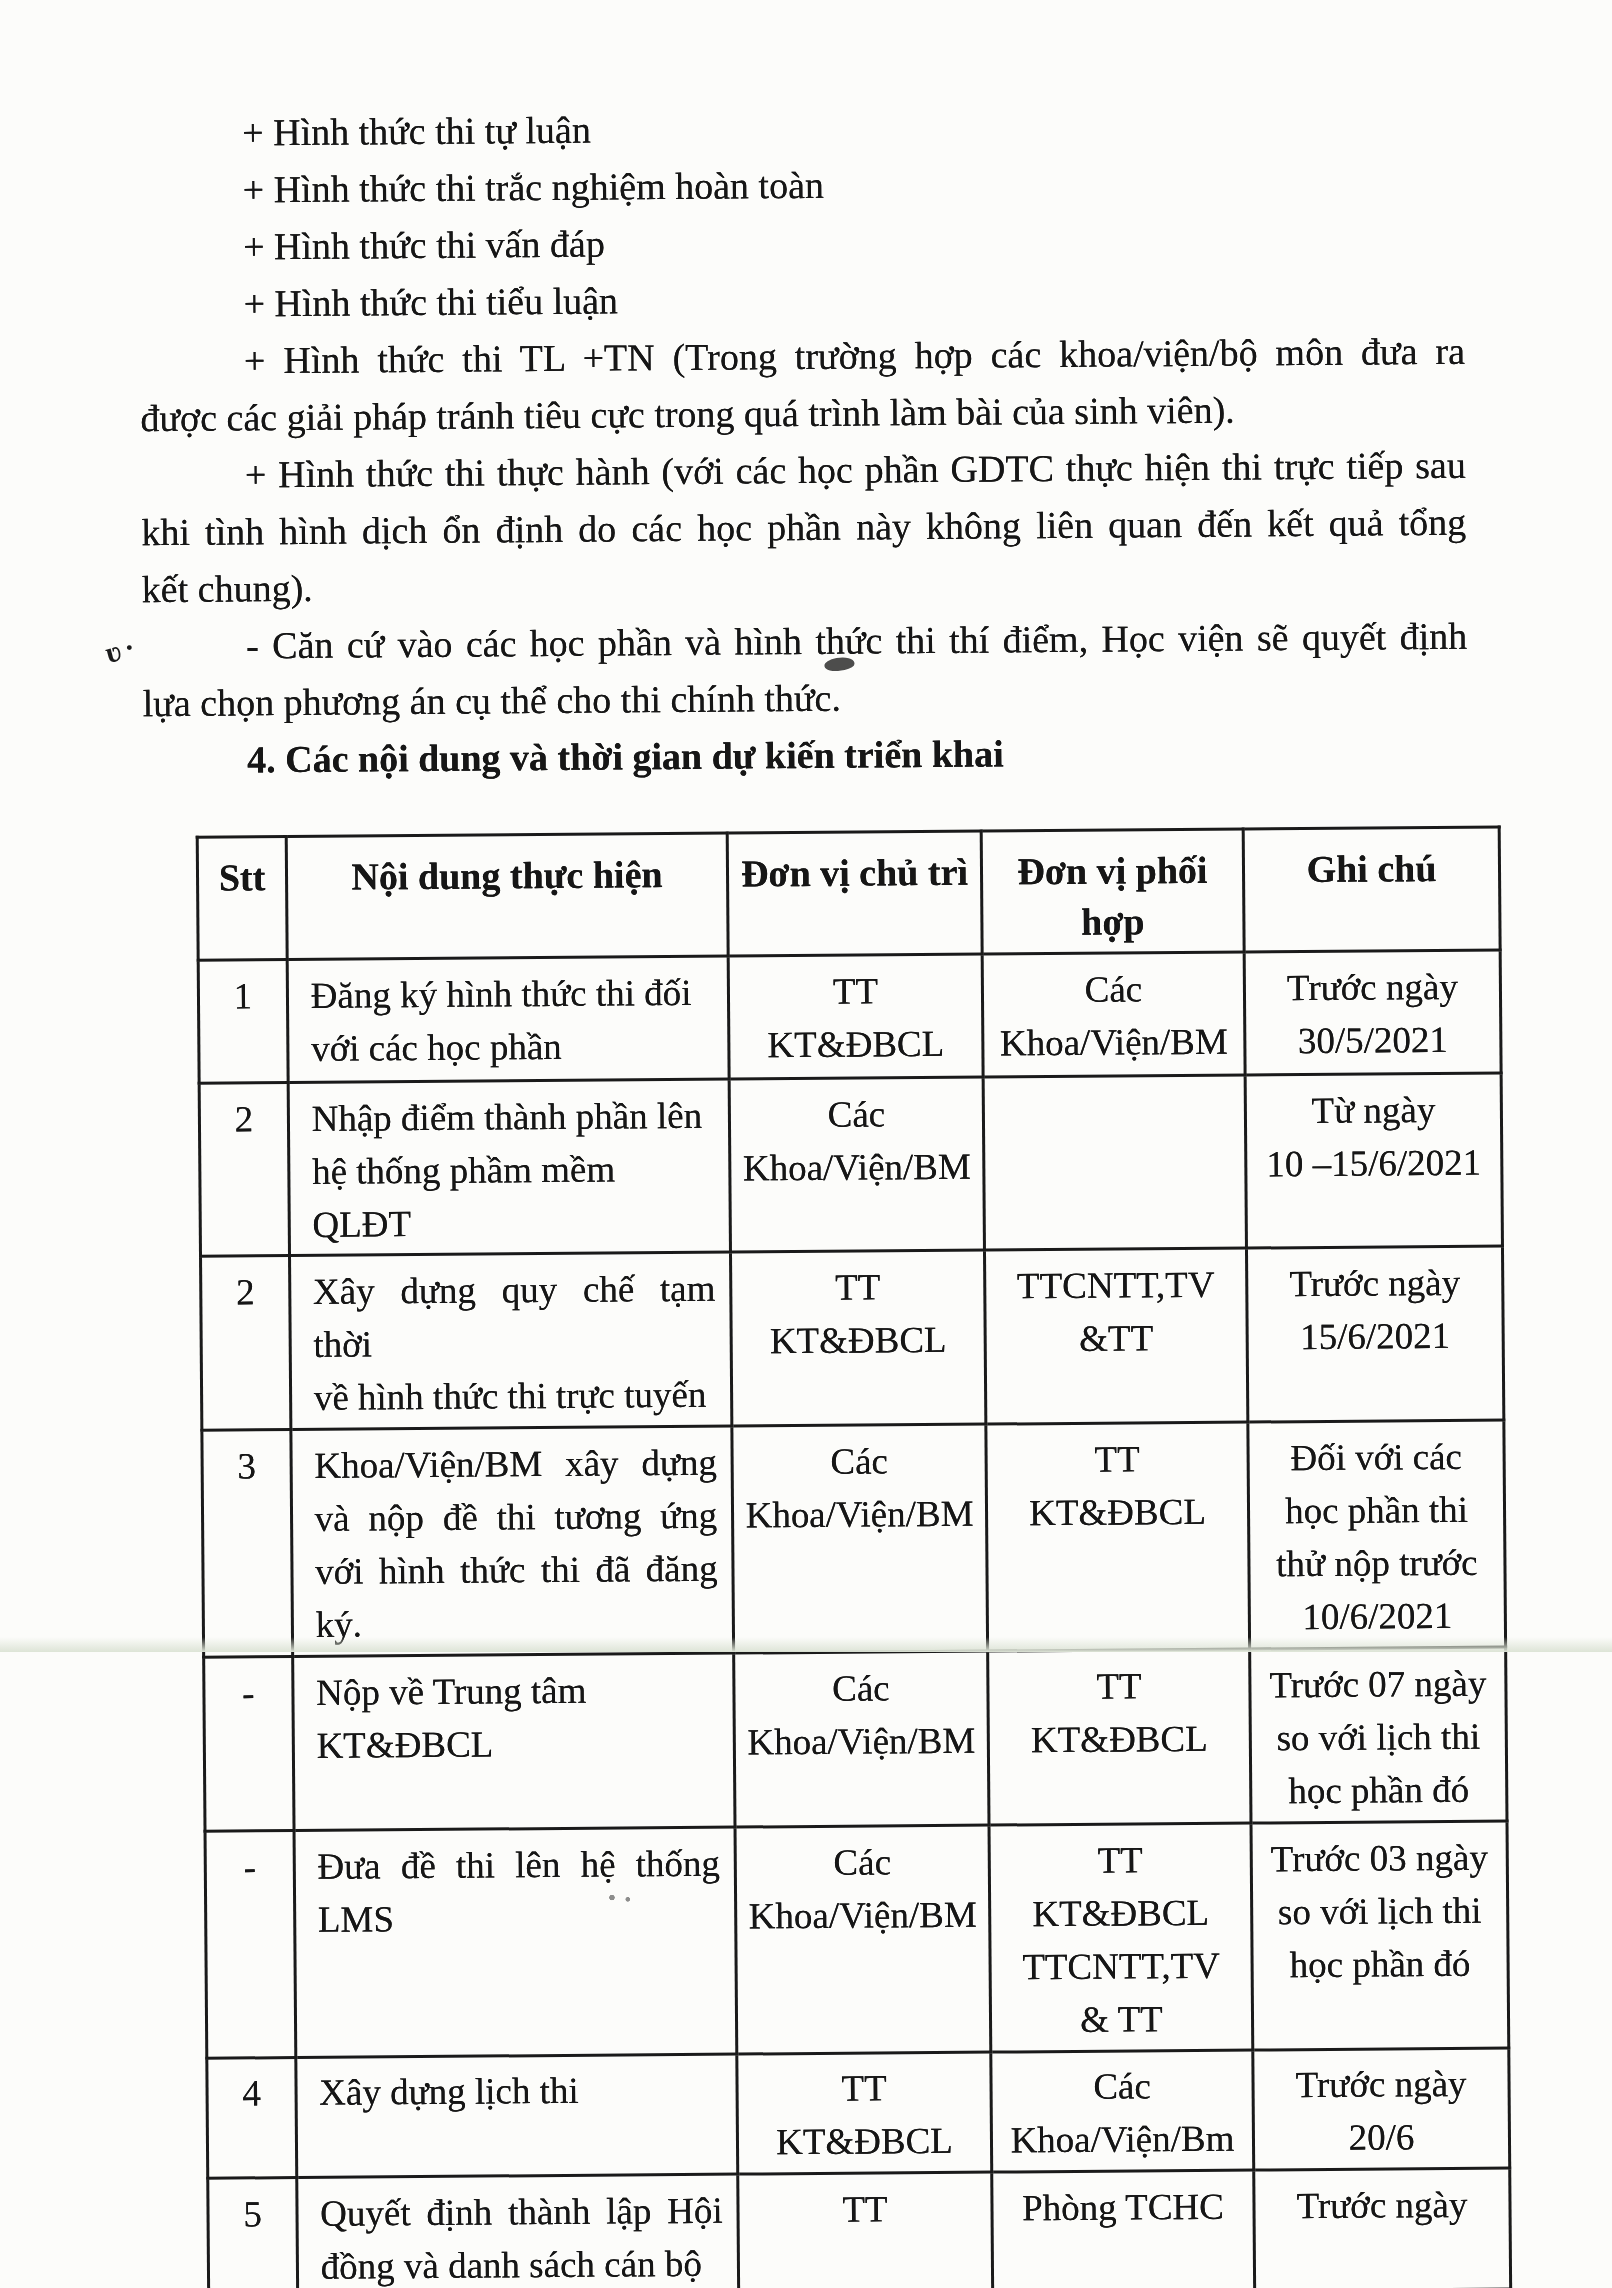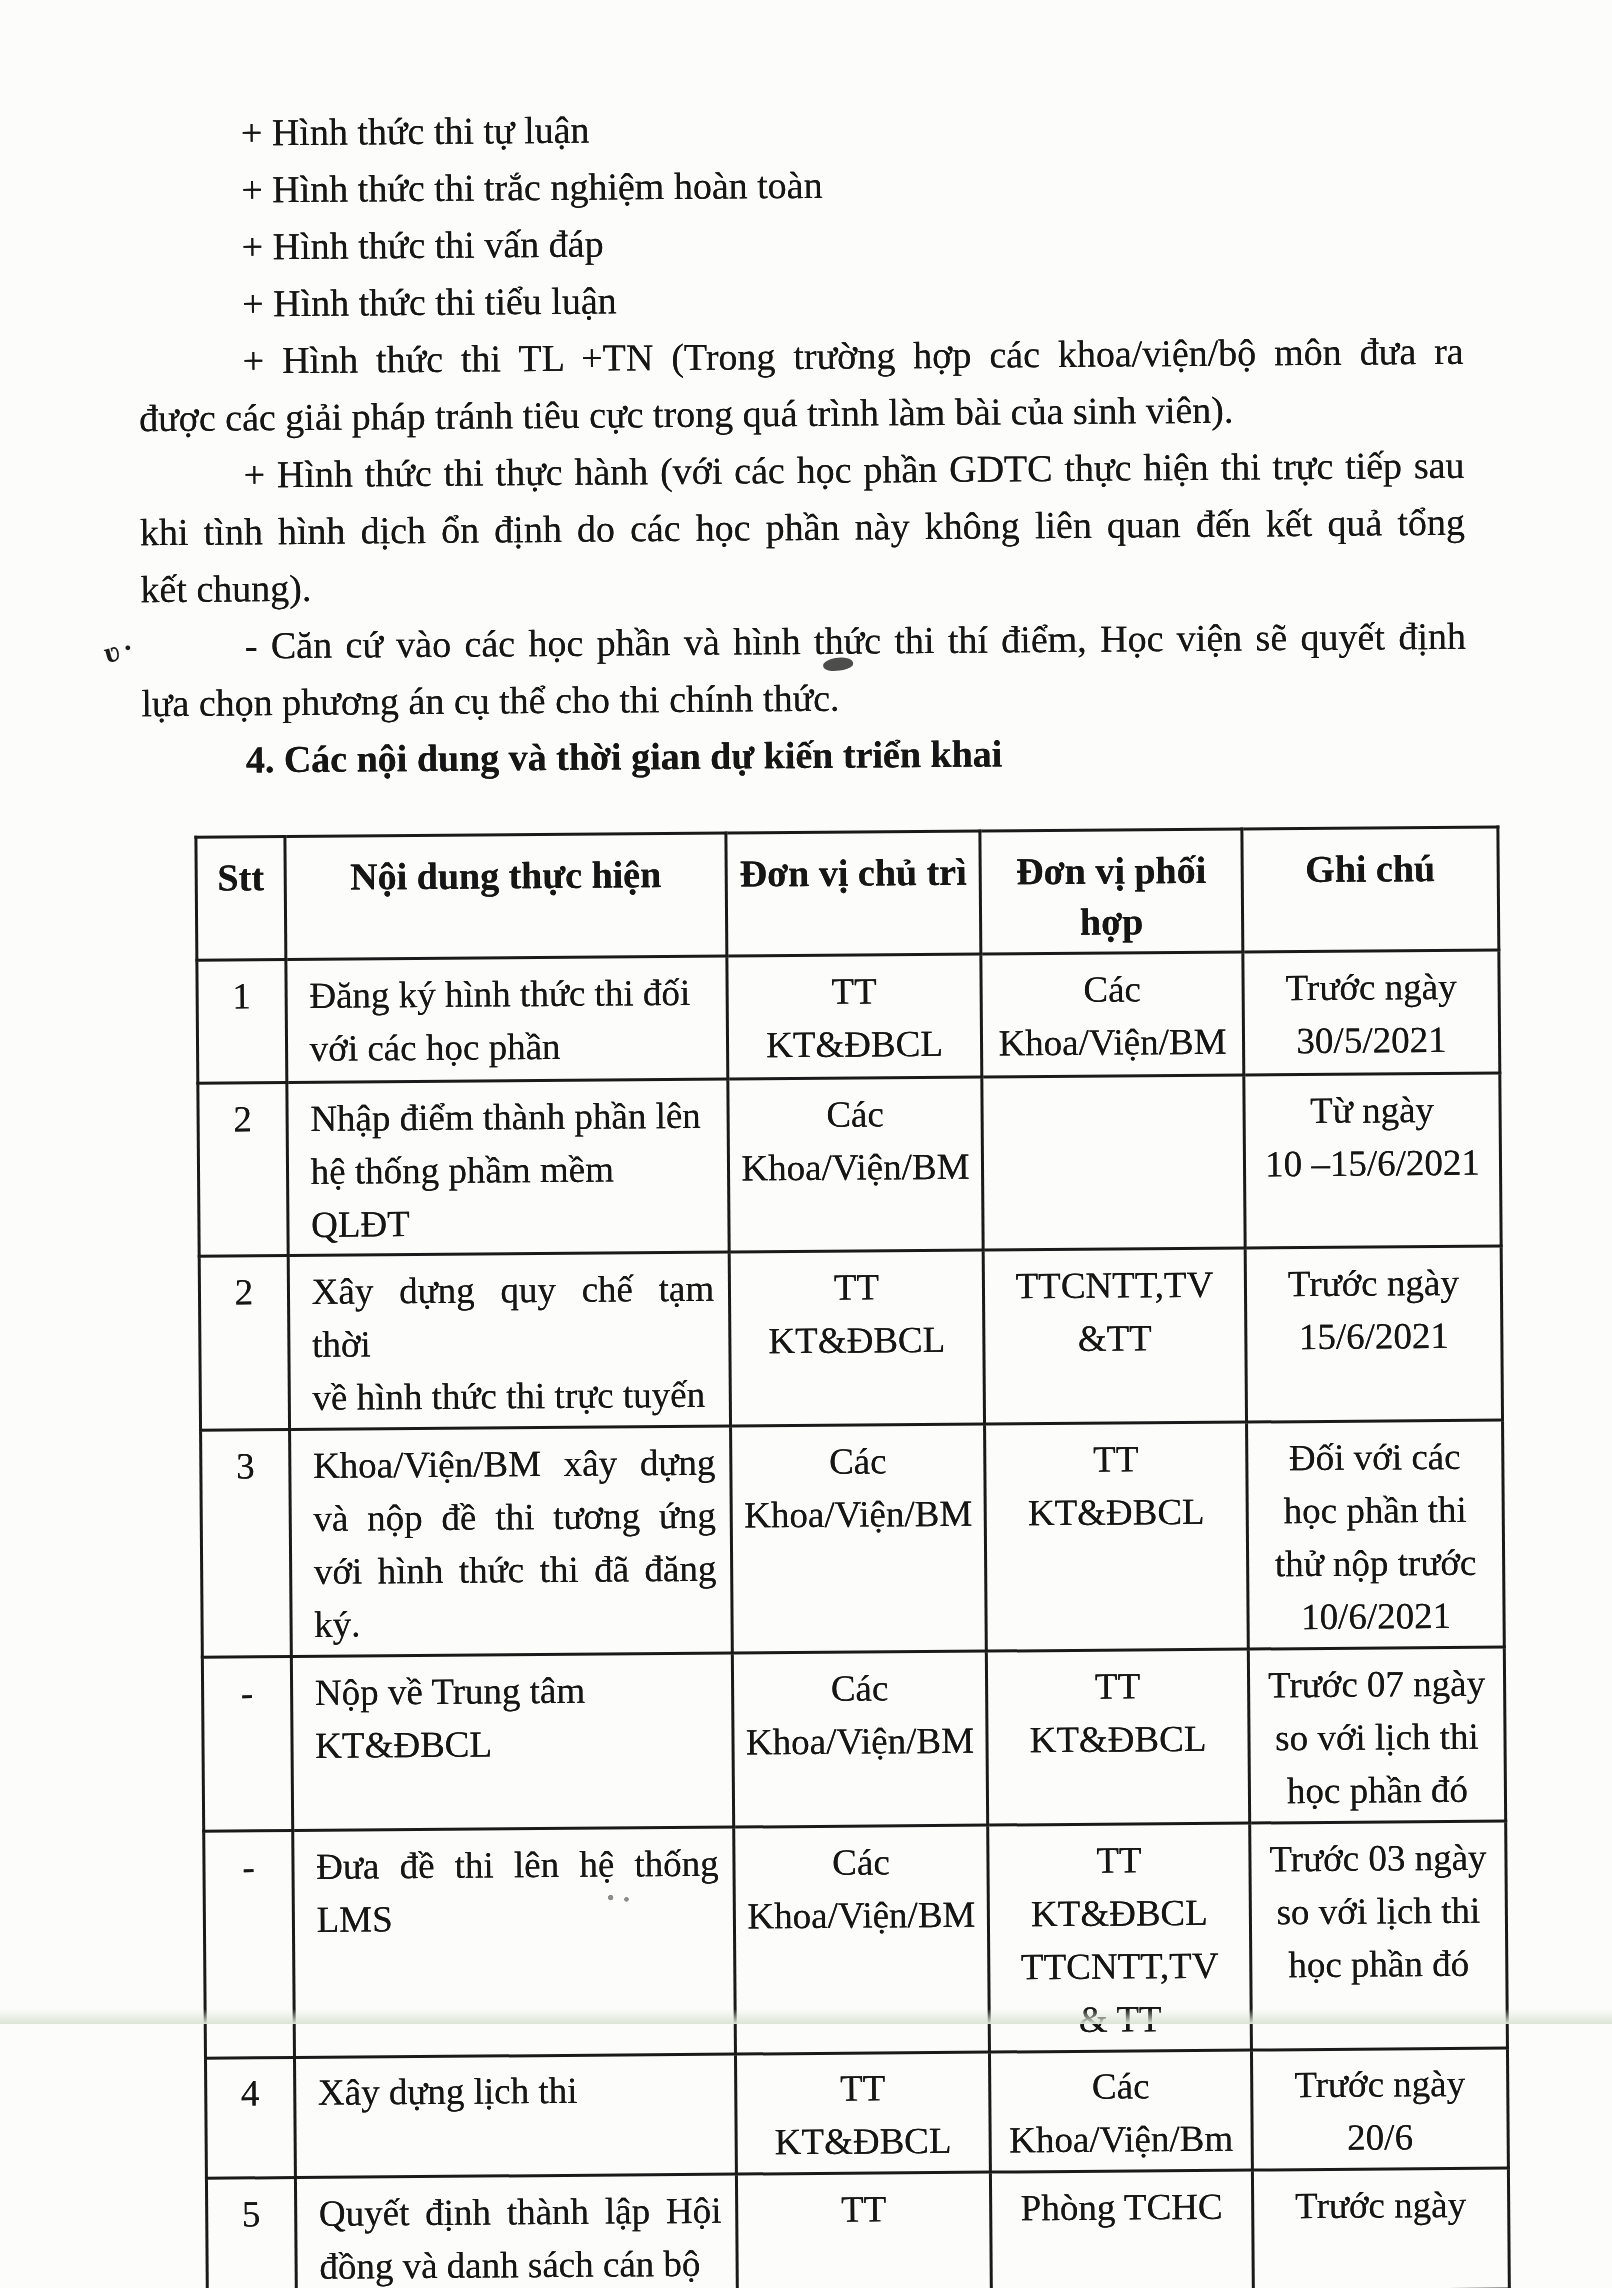--- a/index.html
+++ b/index.html
@@ -3,21 +3,21 @@
 <meta charset="utf-8">
 <style>
   html, body { margin:0; padding:0; }
   body {
     width:1613px; height:2288px;
     background:#fcfcfa;
     overflow:hidden;
     font-family:"Liberation Serif", serif;
     color:#161616;
   }
-  .page { position:relative; width:1613px; height:2024px; }
+  .page { position:relative; width:1613px; height:1652px; }
   .tilt { position:absolute; inset:0; transform:rotate(-0.45deg); transform-origin:50% 45%; }
 
   .textblock { padding:100px 145px 0 143px; font-size:38px; }
   .line { height:57px; line-height:57px; white-space:nowrap; text-shadow:0 0 0.5px #1c1c1c; }
   .ind  { text-indent:104px; }
   .jf   { text-align:justify; text-align-last:justify; }
   .bold { font-weight:700; }
 
   table.schedule {
     margin:47px 0 0 195px;

